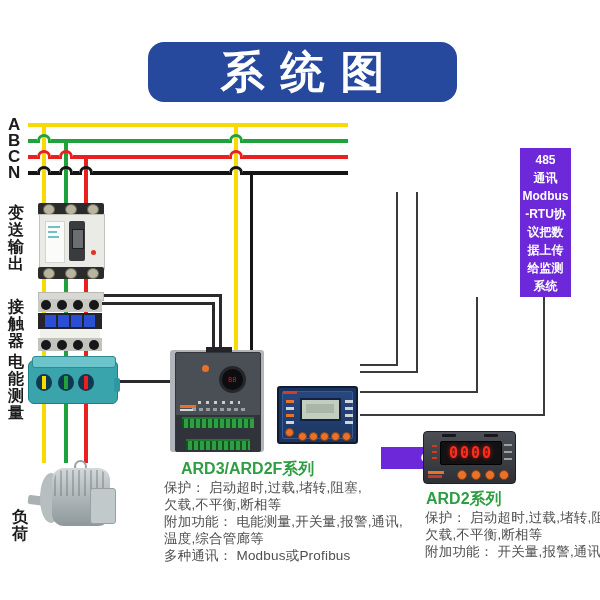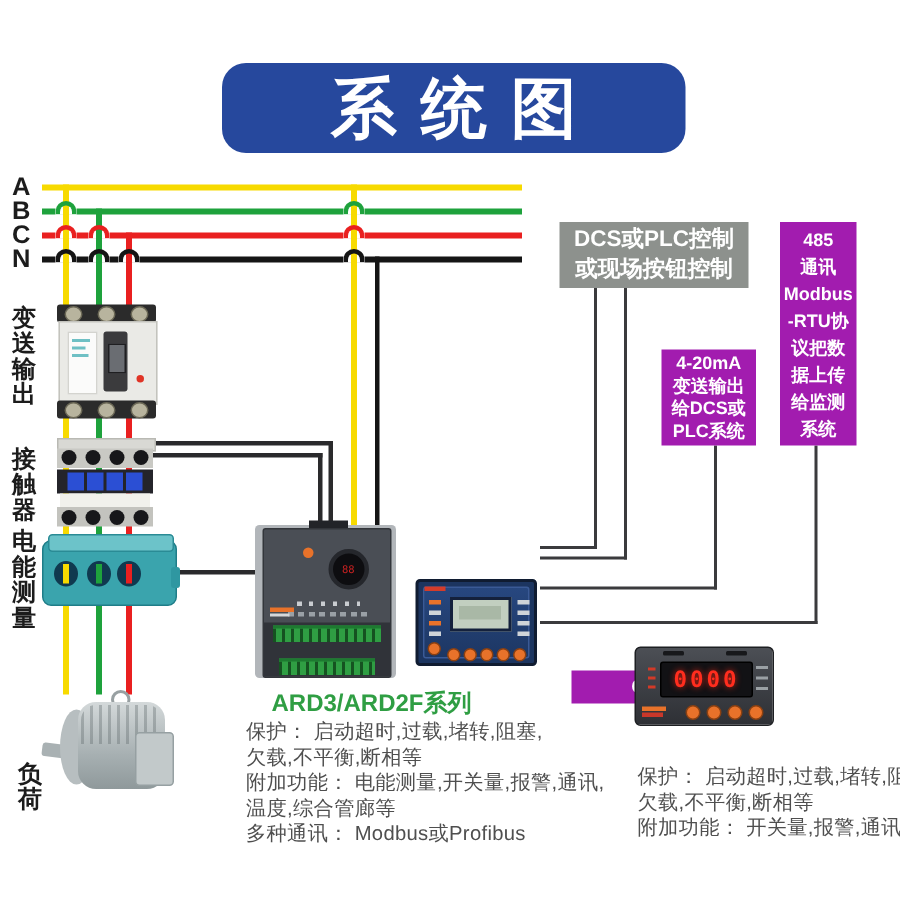--- a/index.html
+++ b/index.html
@@ -19,21 +19,21 @@
   
   .wire{position:absolute;background:#3b3b3d;}
   .pwire{position:absolute;background:#2a2a2c;}
   
   .vlabel{position:absolute;width:20px;font-size:16px;font-weight:bold;color:#1c1c1c;
           line-height:17px;word-break:break-all;text-align:center;}
   
   .gray-box{position:absolute;left:373px;top:148px;width:126px;height:44px;background:#8d918d;
             color:#fff;font-size:15px;font-weight:bold;display:flex;flex-direction:column;
             align-items:center;justify-content:center;line-height:20px;}
-  .green-box{position:absolute;background:#a21caf;color:#fff;font-weight:bold;text-align:center;}
+  .green-box{position:absolute;background:#6d28d9;color:#fff;font-weight:bold;text-align:center;}
   .box-420{left:441px;top:233px;width:63px;height:64px;font-size:12px;line-height:15px;
            display:flex;flex-direction:column;justify-content:center;}
   .box-485{left:520px;top:148px;width:51px;height:149px;font-size:12px;line-height:18px;
            display:flex;flex-direction:column;justify-content:center;}
   .or-box{left:381px;top:447px;width:27px;height:22px;font-size:13px;line-height:22px;padding-left:36px;}
   
   .brk{position:absolute;left:38px;top:203px;width:66px;height:76px;}
   .brk-strip{position:absolute;left:0;width:66px;height:12px;background:#2b2b2b;border-radius:2px;}
   .brk-lug{position:absolute;width:10px;height:9px;border-radius:50%;background:#b8b49e;border:1px solid #6b6856;}
   .brk-body{position:absolute;left:1px;top:11px;width:64px;height:54px;background:#eaeae6;border:1px solid #c3c3bd;}
@@ -246,31 +246,21 @@
     <div class="mot-body"></div>
     <div class="mot-fins"></div>
     <div class="mot-box"></div>
   </div>
 
   <div class="vlabel" style="left:6px;top:204px;">变送输出</div>
   <div class="vlabel" style="left:6px;top:298px;">接触器</div>
   <div class="vlabel" style="left:6px;top:353px;">电能测量</div>
   <div class="vlabel" style="left:10px;top:508px;">负荷</div>
 
-  <div class="gray-box">
-    <div>DCS或PLC控制</div>
-    <div>或现场按钮控制</div>
-  </div>
-
-  <div class="green-box box-420">
-    <div>4-20mA</div>
-    <div>变送输出</div>
-    <div>给DCS或</div>
-    <div>PLC系统</div>
-  </div>
+
 
   <div class="green-box box-485">
     <div>485</div>
     <div>通讯</div>
     <div>Modbus</div>
     <div>-RTU协</div>
     <div>议把数</div>
     <div>据上传</div>
     <div>给监测</div>
     <div>系统</div>
@@ -337,17 +327,18 @@
     <div class="ard2-btn" style="left:75px;"></div>
   </div>
 
   <div class="series-title" style="left:181px;top:459px;">ARD3/ARD2F系列</div>
   <div class="desc" style="left:164px;top:479px;">保护： 启动超时,过载,堵转,阻塞,</div>
   <div class="desc" style="left:164px;top:496px;">欠载,不平衡,断相等</div>
   <div class="desc" style="left:164px;top:513px;">附加功能： 电能测量,开关量,报警,通讯,</div>
   <div class="desc" style="left:164px;top:530px;">温度,综合管廊等</div>
   <div class="desc" style="left:164px;top:547px;">多种通讯： Modbus或Profibus</div>
 
+  <div class="series-title" style="left:426px;top:489px;">ARD2系列</div>
   <div class="desc" style="left:425px;top:509px;">保护： 启动超时,过载,堵转,阻塞,</div>
   <div class="desc" style="left:425px;top:526px;">欠载,不平衡,断相等</div>
   <div class="desc" style="left:425px;top:543px;">附加功能： 开关量,报警,通讯等</div>
 
 </div>
 
 </body></html>

